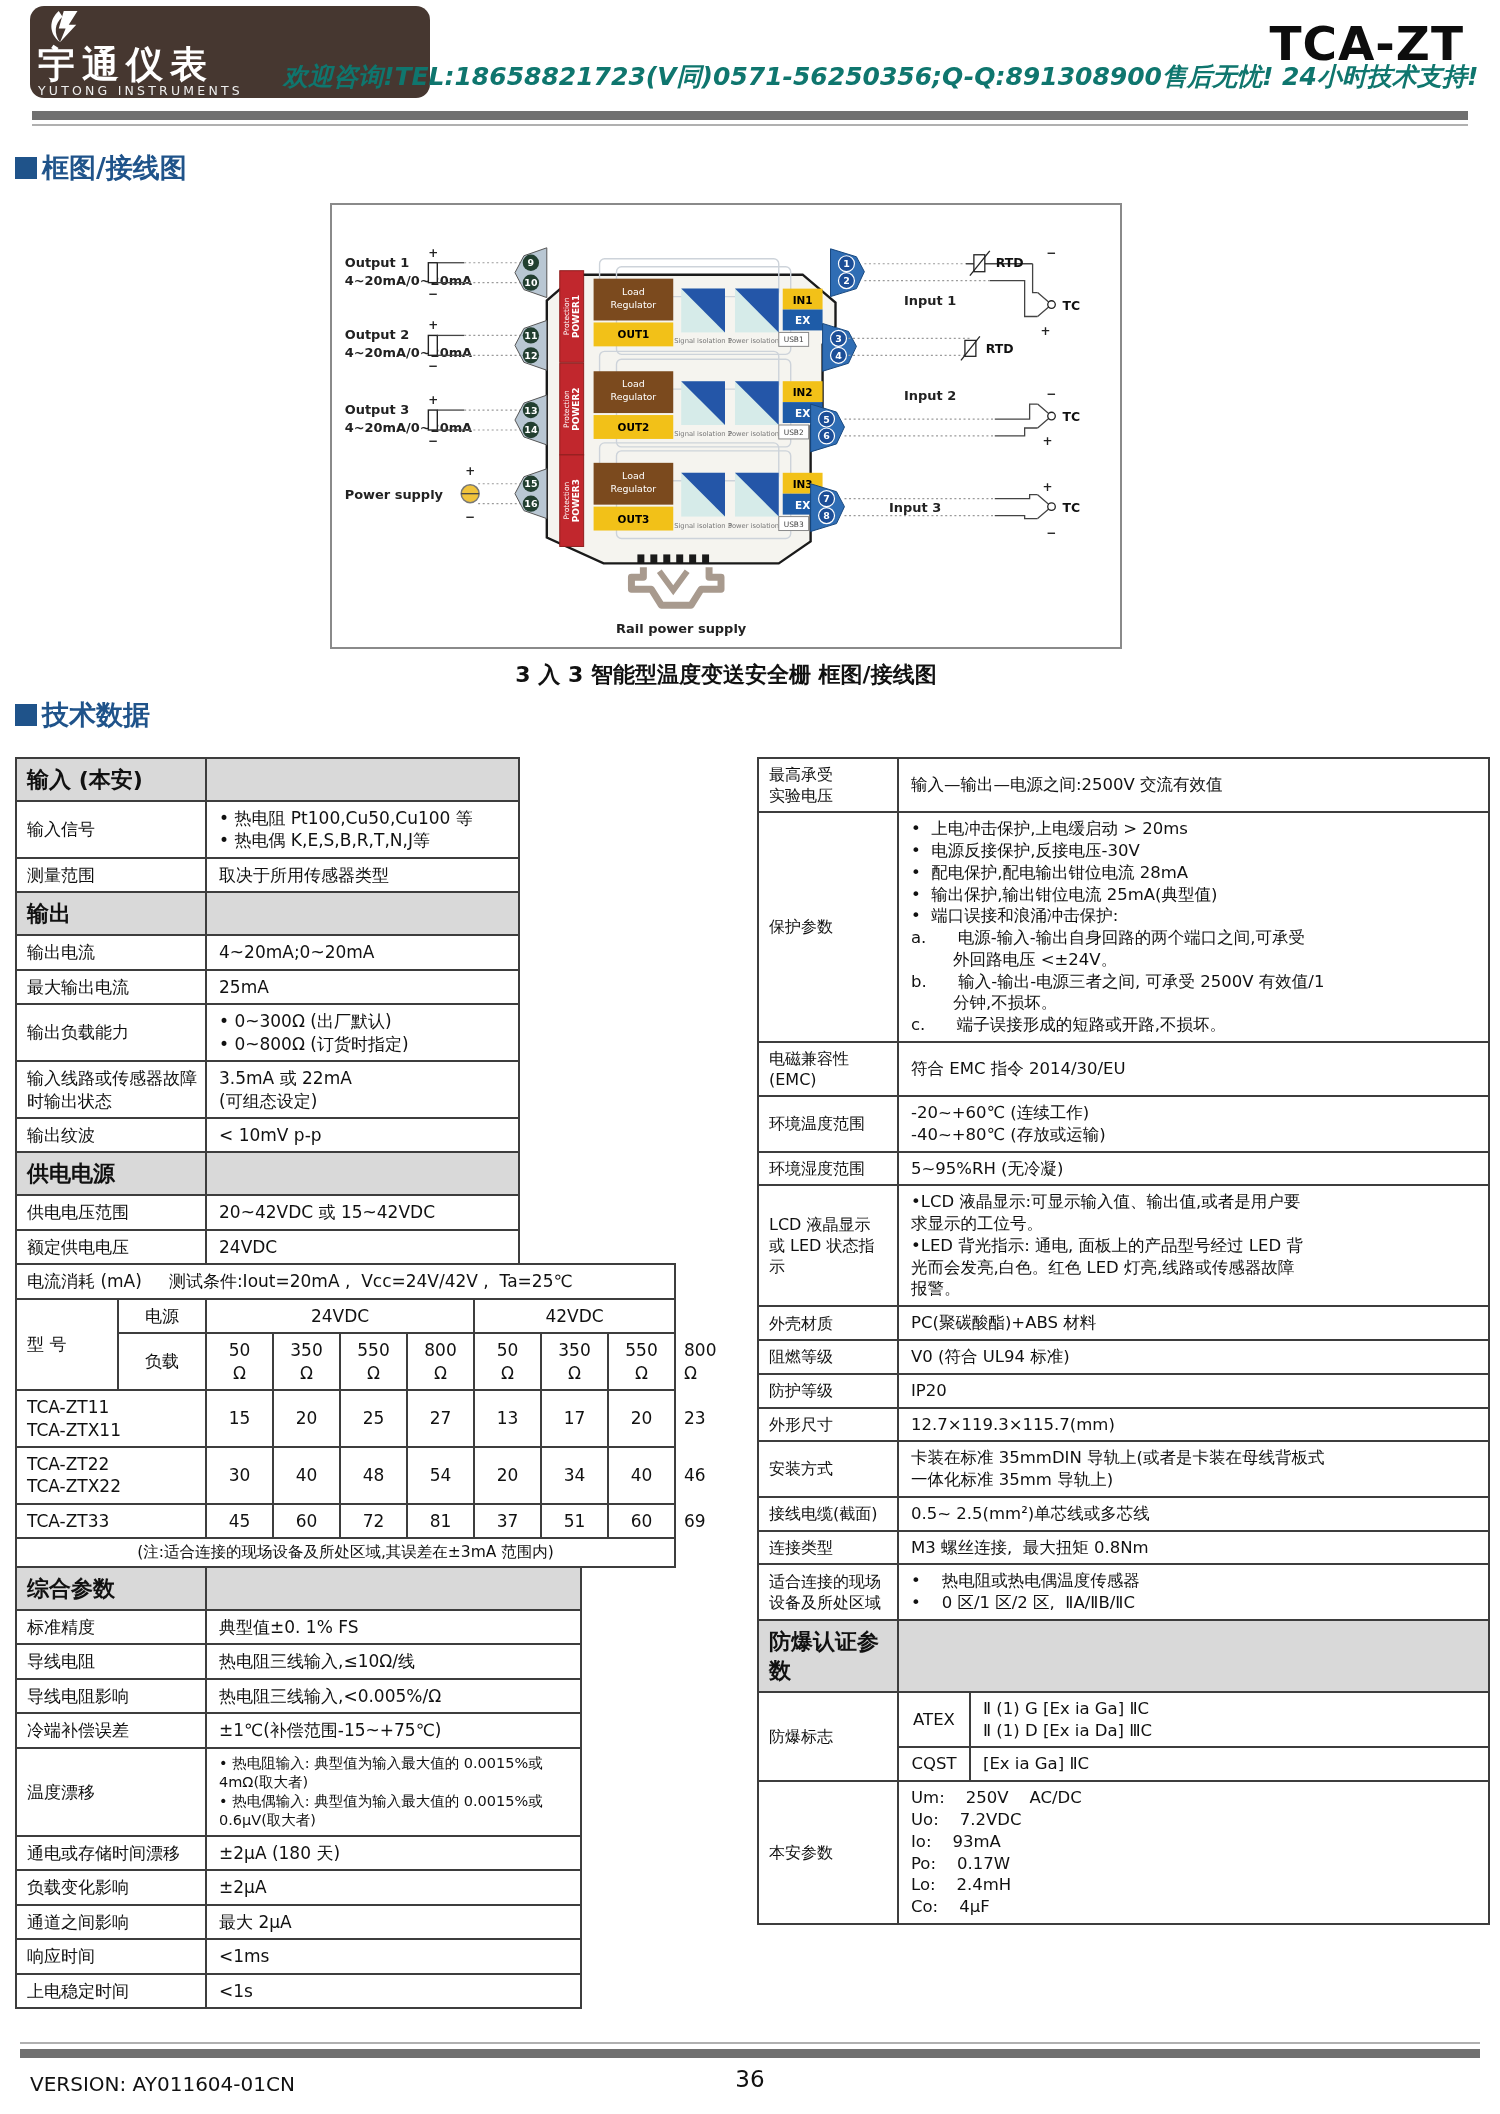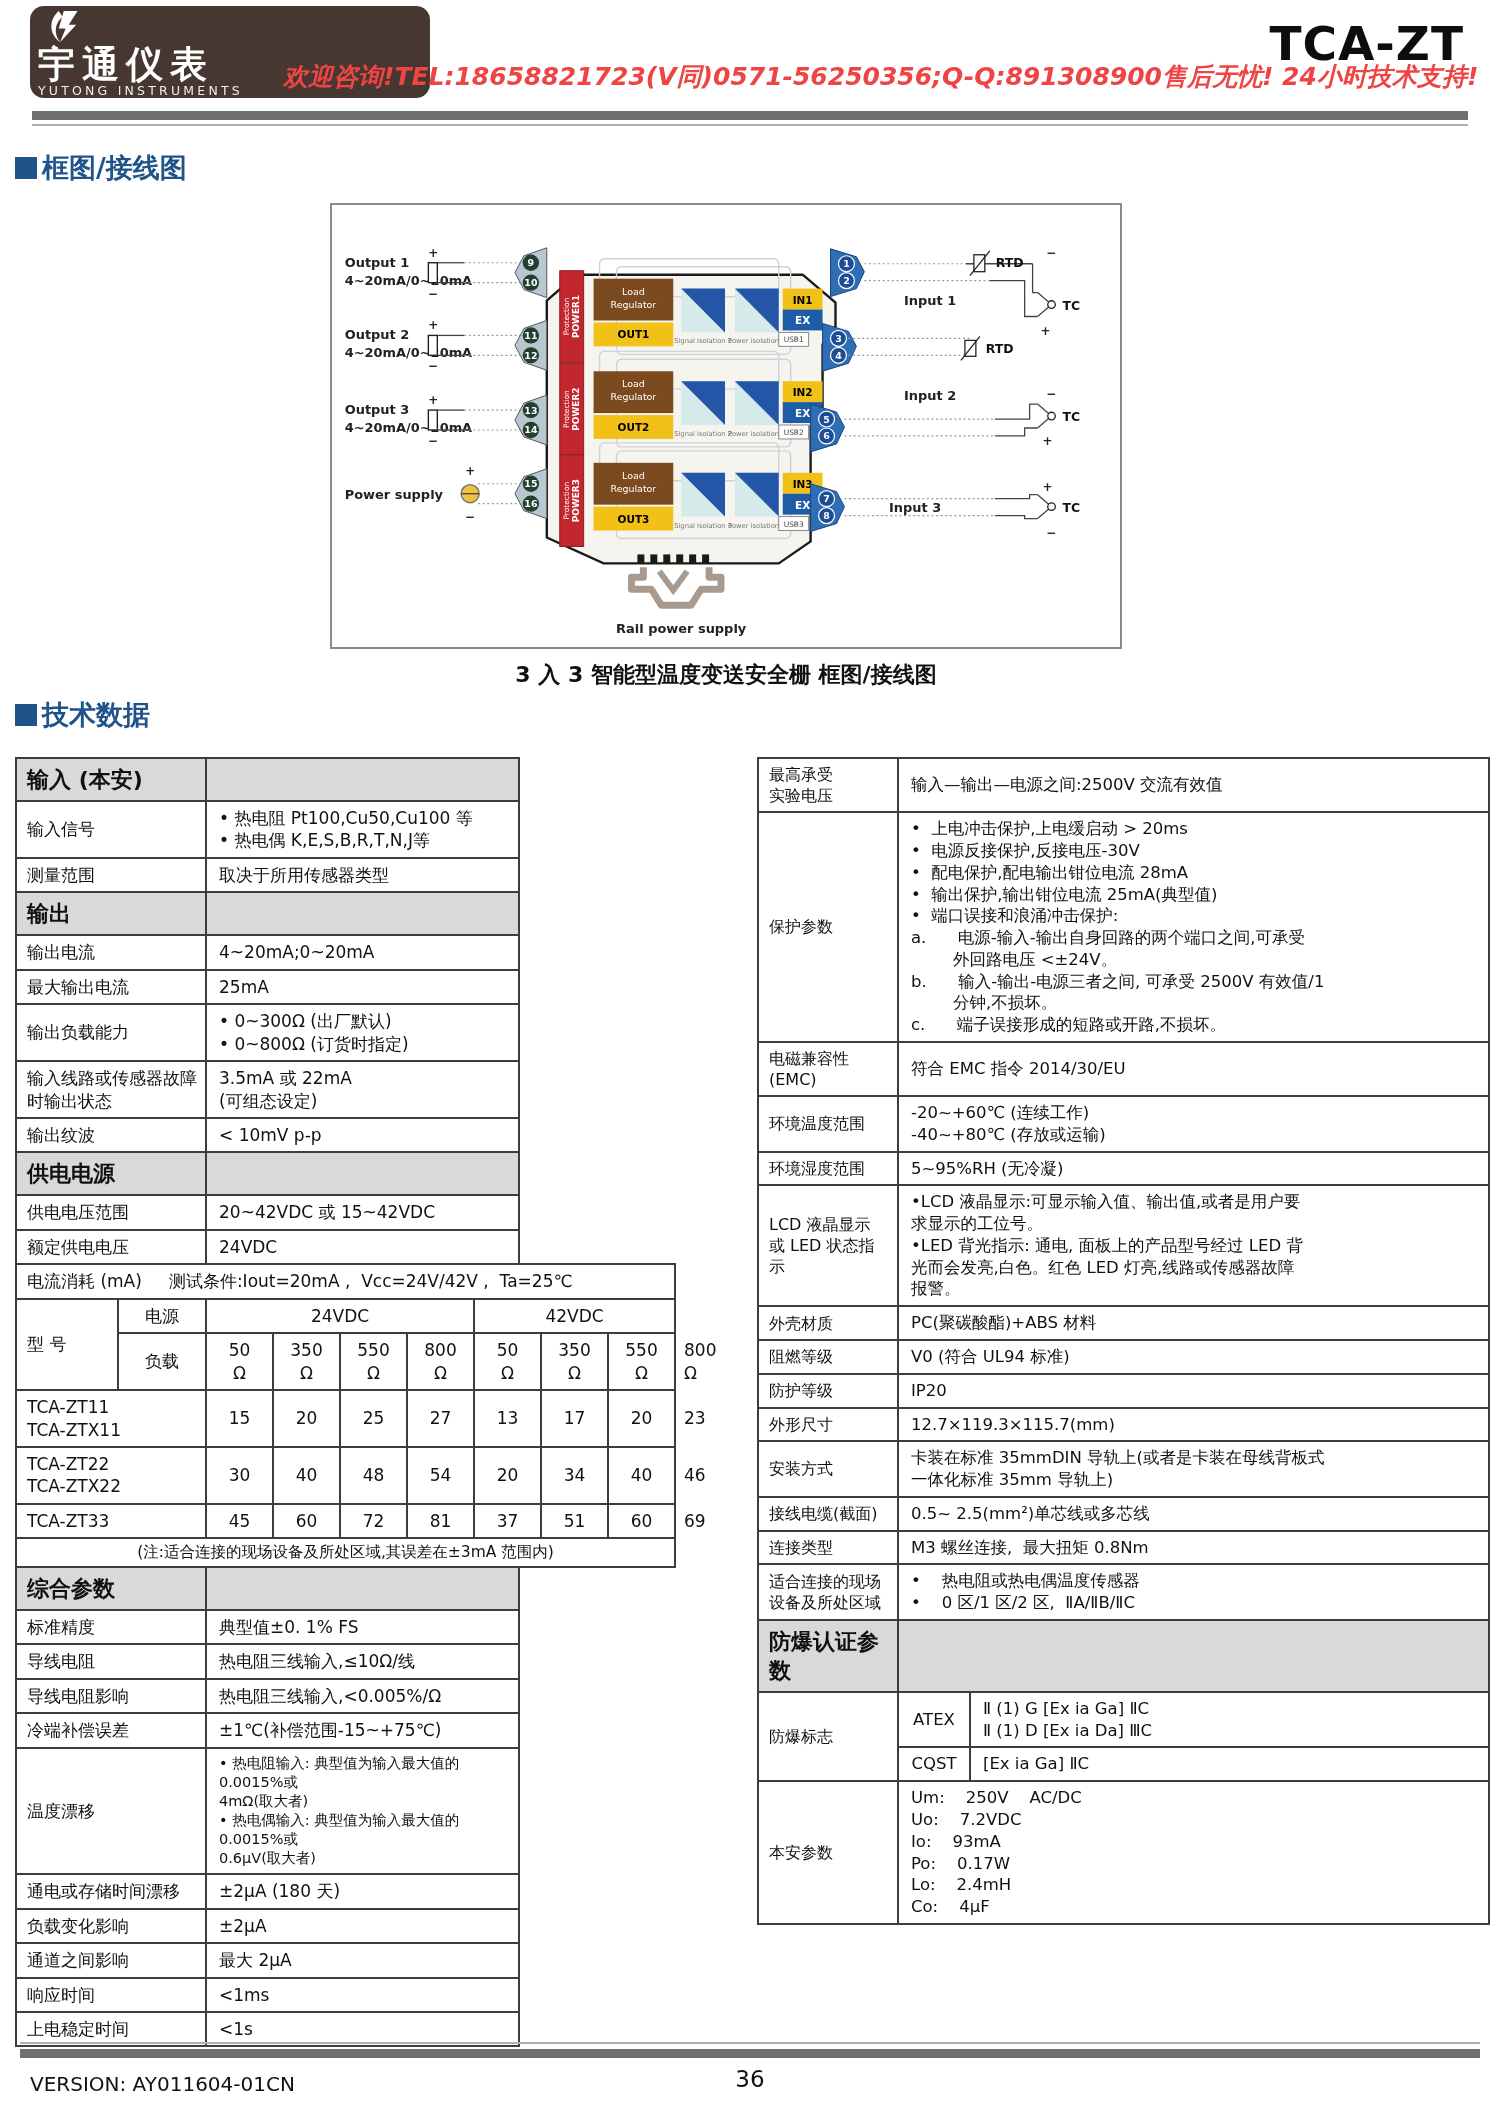--- a/index.html
+++ b/index.html
@@ -5,21 +5,21 @@
   html,body{margin:0;padding:0;}
   body{width:1500px;height:2114px;position:relative;background:#fff;color:#111;
        font-family:"DejaVu Sans","Liberation Sans",sans-serif;}
   .abs{position:absolute;}
   
   .logo{left:30px;top:6px;width:400px;height:92px;background:#463730;border-radius:14px;
         display:flex;align-items:flex-start;padding:0 0;box-sizing:border-box;flex-direction:column;}
   .logo-text{margin-left:8px;}
   .brand-cn{color:#fff;font-size:37px;font-weight:bold;letter-spacing:7px;line-height:1;}
   .brand-en{color:#eee;font-size:12.5px;letter-spacing:3.2px;margin-top:0;}
-  .contact{left:283px;top:60px;font-size:25px;font-weight:bold;font-style:italic;color:#ef4444;white-space:nowrap;}
+  .contact{left:283px;top:60px;font-size:25px;font-weight:bold;font-style:italic;color:#0f766e;white-space:nowrap;}
   .model{right:36px;top:16px;font-size:47px;font-weight:800;letter-spacing:1px;color:#0d0d0d;}
   .bar-thick{left:32px;right:32px;height:9px;background:#707070;}
   .bar-thin{left:32px;right:32px;height:2px;background:#b0b0b0;}
   
   .sec-title{display:flex;align-items:center;color:#1f538a;font-weight:bold;font-size:27px;}
   .sec-sq{width:22px;height:22px;background:#1f538a;margin-right:5px;}
   
   .diagram-box{left:330px;top:203px;width:792px;height:446px;border:2px solid #8a8a8a;box-sizing:border-box;background:#fff;}
   .caption{left:330px;top:660px;width:792px;text-align:center;font-size:22px;font-weight:bold;}
   
@@ -456,21 +456,21 @@
       <td class="c">51</td>
       <td class="c">60</td>
       <td class="c">69</td>
     </tr>
     <tr>
           <td colspan="10" class="note">(注:适合连接的现场设备及所处区域,其误差在±3mA 范围内)</td>
         </tr>
   </tbody>
     </table>
 
-  <table class="tbl" style="width:505px">
+  <table class="tbl" style="width:567px">
     <colgroup>
         <col style="width:190px">
         <col>
       </colgroup>
     <tbody>
         <tr class="sec">
           <td>综合参数</td>
           <td></td>
         </tr>
     <tr>

